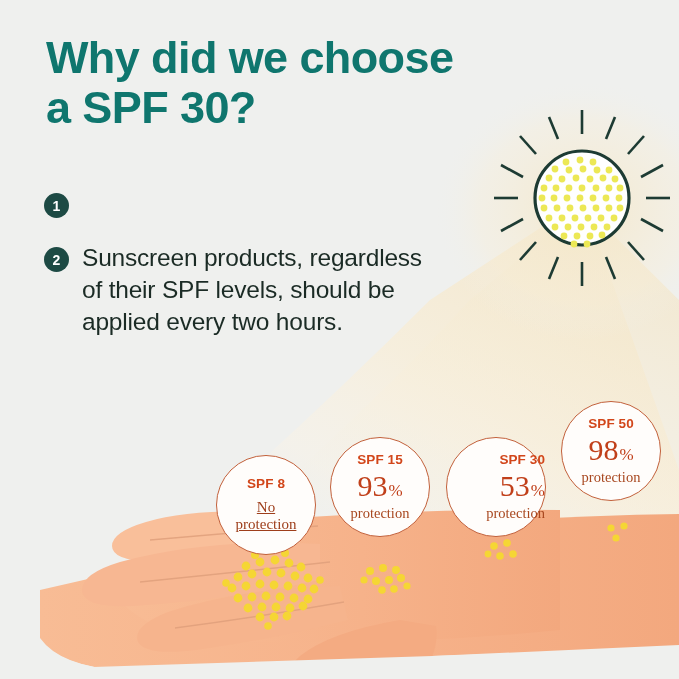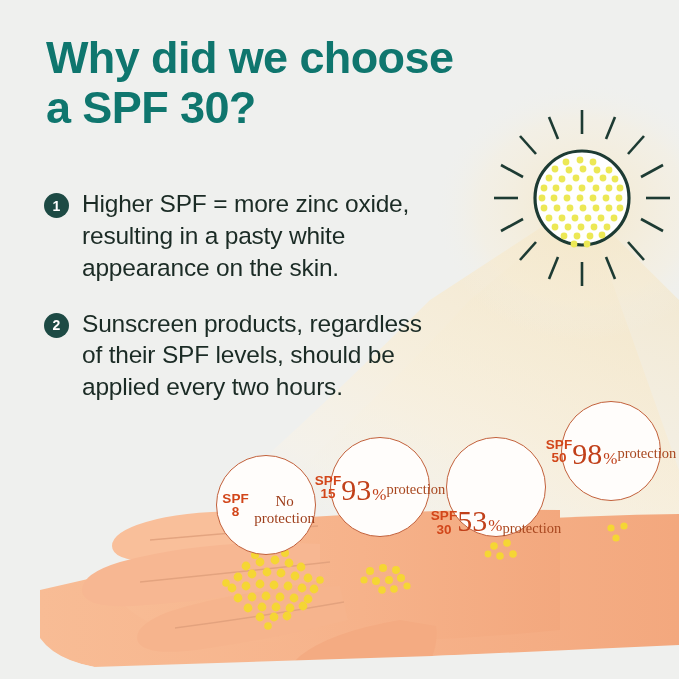--- a/index.html
+++ b/index.html
@@ -100,21 +100,21 @@
     height: 209px;
   }
 
   
   .spf-circle {
     position: absolute;
     border-radius: 50%;
     background: #fffdfb;
     border: 1.3px solid #c2603a;
     display: flex;
-    flex-direction: row;
+    flex-direction: column;
     align-items: center;
     justify-content: center;
     text-align: center;
     box-sizing: border-box;
   }
   .spf-label {
     font-size: 13.5px;
     font-weight: 700;
     color: #d2461a;
     letter-spacing: 0.1px;
@@ -136,20 +136,21 @@
     font-size: 14.5px;
     color: #a8471f;
     line-height: 1.12;
     margin-top: 4px;
     white-space: pre-line;
   }
   .spf-circle.noprot .spf-sub {
     margin-top: 9px;
     font-size: 15px;
     color: #9e3e1b;
+    text-decoration: underline;
   }
 
   
   .source {
     position: absolute;
     left: 418px;
     top: 634px;
     font-size: 17.5px;
     font-style: italic;
     font-weight: 600;
@@ -266,23 +267,20 @@
       </g>
     </svg>
   </div>
 
   <div class="title">Why did we choose
 a SPF 30?</div>
 
   <div class="list">
     <div class="list-item">
       <div class="badge">1</div>
-      <div class="item-text">Higher SPF = more zinc oxide,
-resulting in a pasty white
-appearance on the skin.</div>
     </div>
     <div class="list-item">
       <div class="badge">2</div>
       <div class="item-text">Sunscreen products, regardless
 of their SPF levels, should be
 applied every two hours.</div>
     </div>
   </div>
 
   <div class="arm-layer">

